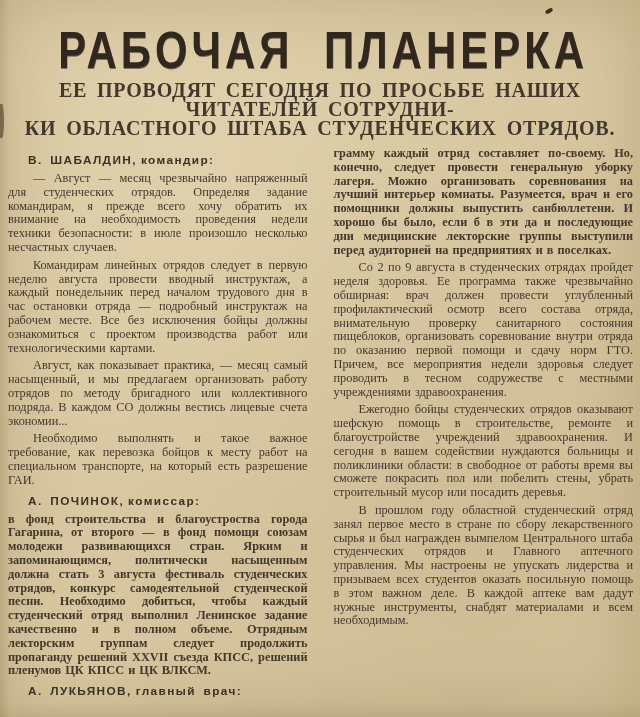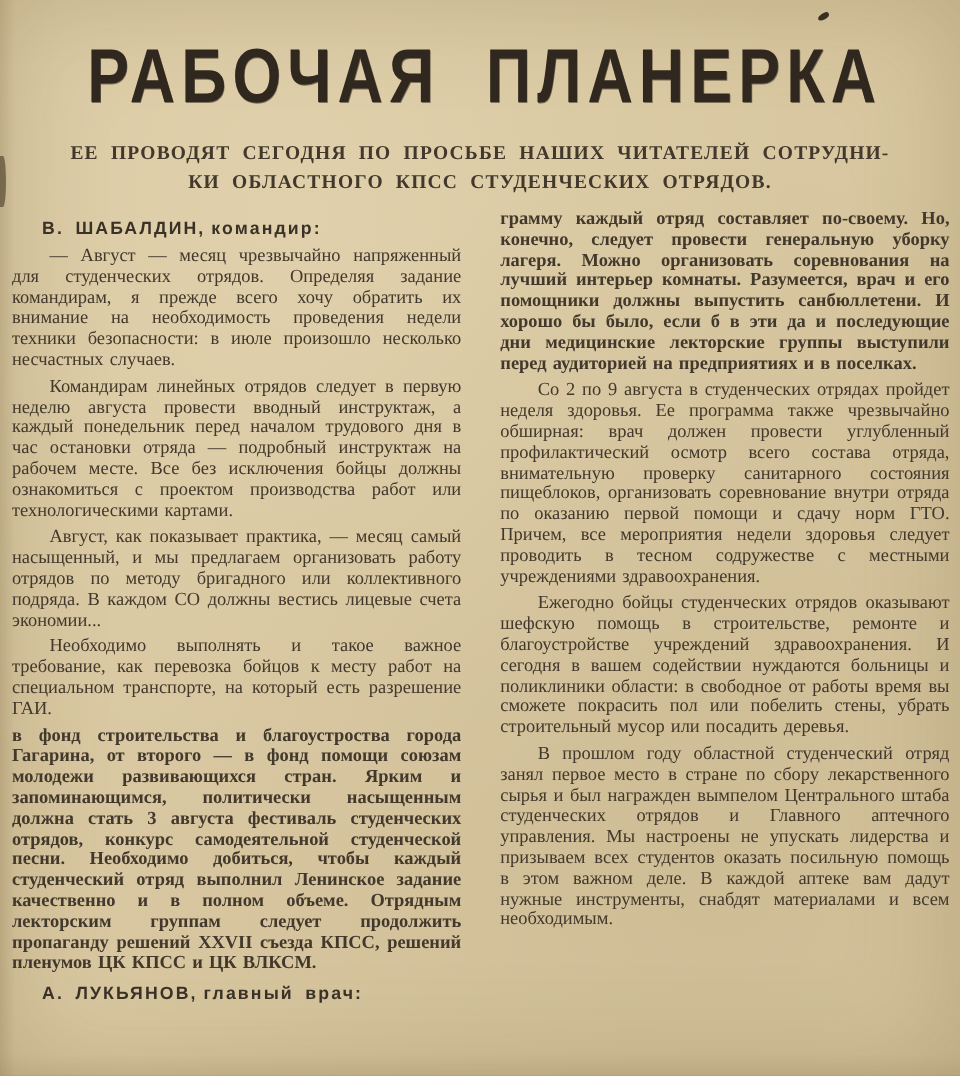--- a/index.html
+++ b/index.html
@@ -34,25 +34,25 @@
     font-weight: 700;
     font-size: 51px;
     line-height: 56px;
     letter-spacing: 5px;
     word-spacing: 18px;
     color: var(--headline-ink, #30281f);
     text-shadow: 0.5px 0.5px 0 rgba(48,40,31,0.55);
   }
 
   .subtitle {
-    margin-top: 13px;
+    margin-top: 2px;
     text-align: center;
     font-family: "Liberation Serif", serif;
     font-weight: 700;
-    font-size: 13px;
+    font-size: 20px;
     line-height: 19px;
     letter-spacing: 0.8px;
     word-spacing: 4px;
     color: var(--ink, #42382c);
   }
 
   .columns {
     display: flex;
     gap: 26px;
     padding: 9px 7px 0 8px;
@@ -109,30 +109,31 @@
 <div class="page" style="--paper: #d8c7a0; --ink: #42382c; --headline-ink: #30281f;">
   <div class="ink-speck"></div>
   <div class="edge-smudge"></div>
 
   <div class="headline">
     <span class="headline-text">РАБОЧАЯ ПЛАНЕРКА</span>
   </div>
 
   <div class="subtitle">
     <span>ЕЕ ПРОВОДЯТ СЕГОДНЯ ПО ПРОСЬБЕ НАШИХ ЧИТАТЕЛЕЙ СОТРУДНИ-</span><br>
-    <span>КИ ОБЛАСТНОГО КПСС СТУДЕНЧЕСКИХ ОТРЯДОВ.</span>
+    <span>КИ ОБЛАСТНОГО ШТАБА СТУДЕНЧЕСКИХ ОТРЯДОВ.</span>
   </div>
 
   <div class="columns">
     <div class="col" id="col-left">
         <p class="speaker"><span class="sp-name">В. ШАБАЛДИН,</span><span class="sp-role">командир:</span></p>
         <p class="para">— Август — месяц чрезвычайно напряженный для студенческих отрядов. Определяя задание командирам, я прежде всего хочу обратить их внимание на необходимость проведения недели техники безопасности: в июле произошло несколько несчастных случаев.</p>
         <p class="para">Командирам линейных отрядов следует в первую неделю августа провести вводный инструктаж, а каждый понедельник перед началом трудового дня в час остановки отряда — подробный инструктаж на рабочем месте. Все без исключения бойцы должны ознакомиться с проектом производства работ или технологическими картами.</p>
         <p class="para">Август, как показывает практика, — месяц самый насыщенный, и мы предлагаем организовать работу отрядов по методу бригадного или коллективного подряда. В каждом СО должны вестись лицевые счета экономии...</p>
         <p class="para">Необходимо выполнять и такое важное требование, как перевозка бойцов к месту работ на специальном транспорте, на который есть разрешение ГАИ.</p>
+        <p class="speaker"><span class="sp-name">А. ПОЧИНОК,</span><span class="sp-role">комиссар:</span></p>
         <p class="para noindent">в фонд строительства и благоустроства города Гагарина, от второго — в фонд помощи союзам молодежи развивающихся стран. Ярким и запоминающимся, политически насыщенным должна стать 3 августа фестиваль студенческих отрядов, конкурс самодеятельной студенческой песни. Необходимо добиться, чтобы каждый студенческий отряд выполнил Ленинское задание качественно и в полном объеме. Отрядным лекторским группам следует продолжить пропаганду решений XXVII съезда КПСС, решений пленумов ЦК КПСС и ЦК ВЛКСМ.</p>
         <p class="speaker"><span class="sp-name">А. ЛУКЬЯНОВ,</span><span class="sp-role">главный врач:</span></p>
       </div>
     <div class="col" id="col-right">
         <p class="para noindent">грамму каждый отряд составляет по-своему. Но, конечно, следует провести генеральную уборку лагеря. Можно организовать соревнования на лучший интерьер комнаты. Разумеется, врач и его помощники должны выпустить санбюллетени. И хорошо бы было, если б в эти да и последующие дни медицинские лекторские группы выступили перед аудиторией на предприятиях и в поселках.</p>
         <p class="para">Со 2 по 9 августа в студенческих отрядах пройдет неделя здоровья. Ее программа также чрезвычайно обширная: врач должен провести углубленный профилактический осмотр всего состава отряда, внимательную проверку санитарного состояния пищеблоков, организовать соревнование внутри отряда по оказанию первой помощи и сдачу норм ГТО. Причем, все мероприятия недели здоровья следует проводить в тесном содружестве с местными учреждениями здравоохранения.</p>
         <p class="para">Ежегодно бойцы студенческих отрядов оказывают шефскую помощь в строительстве, ремонте и благоустройстве учреждений здравоохранения. И сегодня в вашем содействии нуждаются больницы и поликлиники области: в свободное от работы время вы сможете покрасить пол или побелить стены, убрать строительный мусор или посадить деревья.</p>
         <p class="para">В прошлом году областной студенческий отряд занял первое место в стране по сбору лекарственного сырья и был награжден вымпелом Центрального штаба студенческих отрядов и Главного аптечного управления. Мы настроены не упускать лидерства и призываем всех студентов оказать посильную помощь в этом важном деле. В каждой аптеке вам дадут нужные инструменты, снабдят материалами и всем необходимым.</p>
       </div>
   </div>

